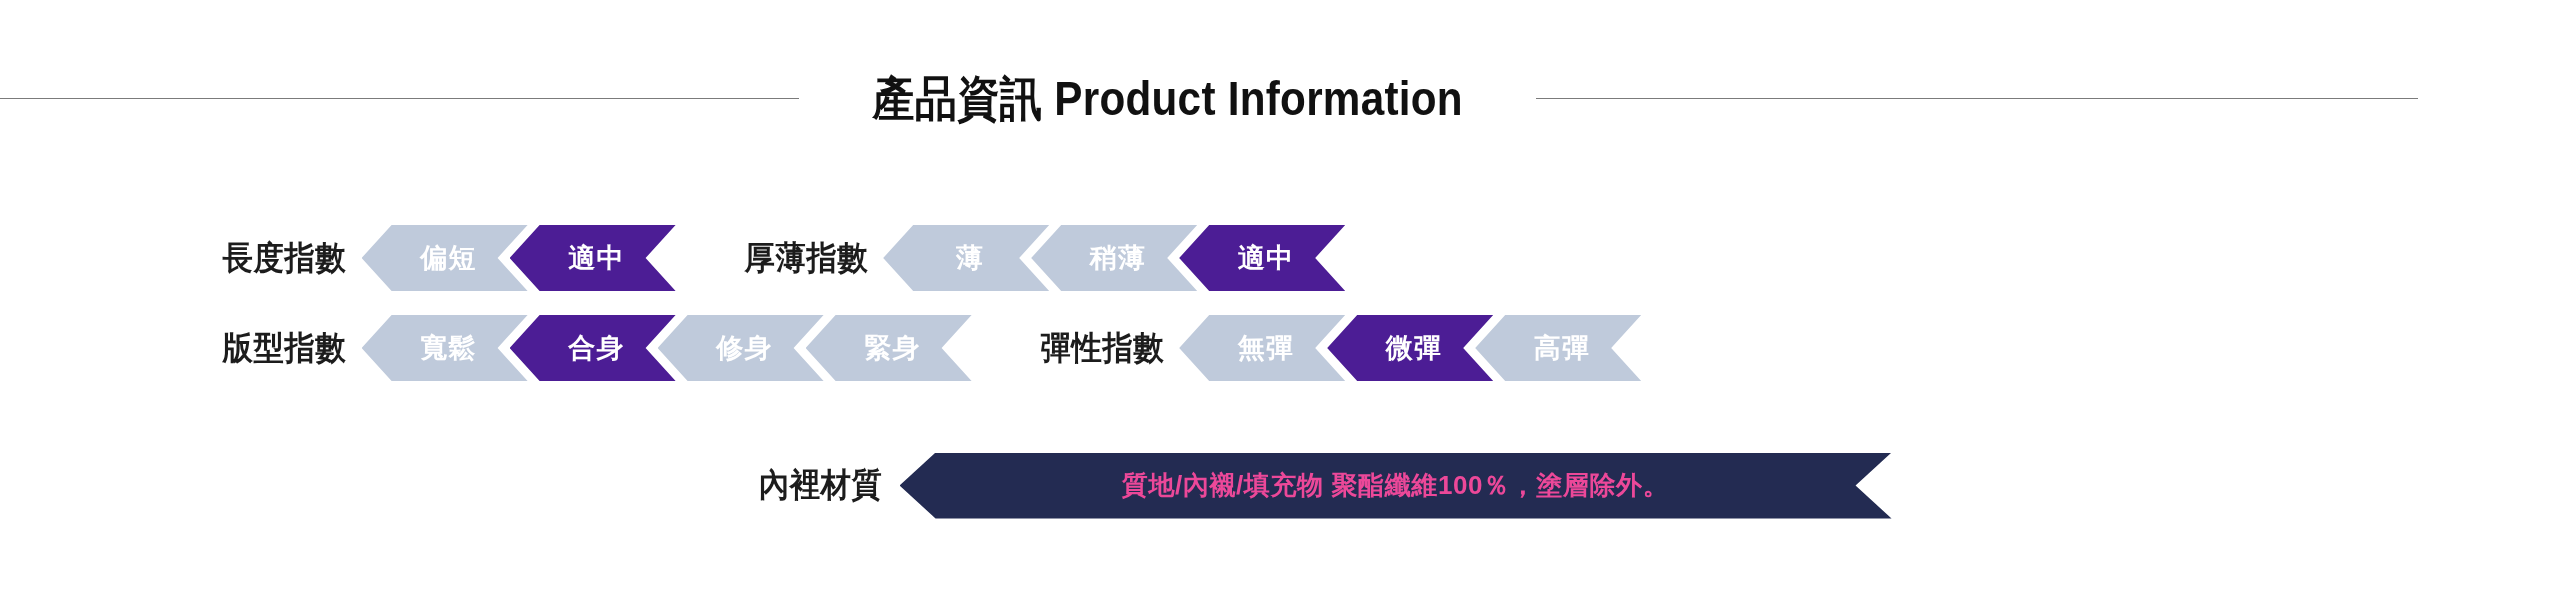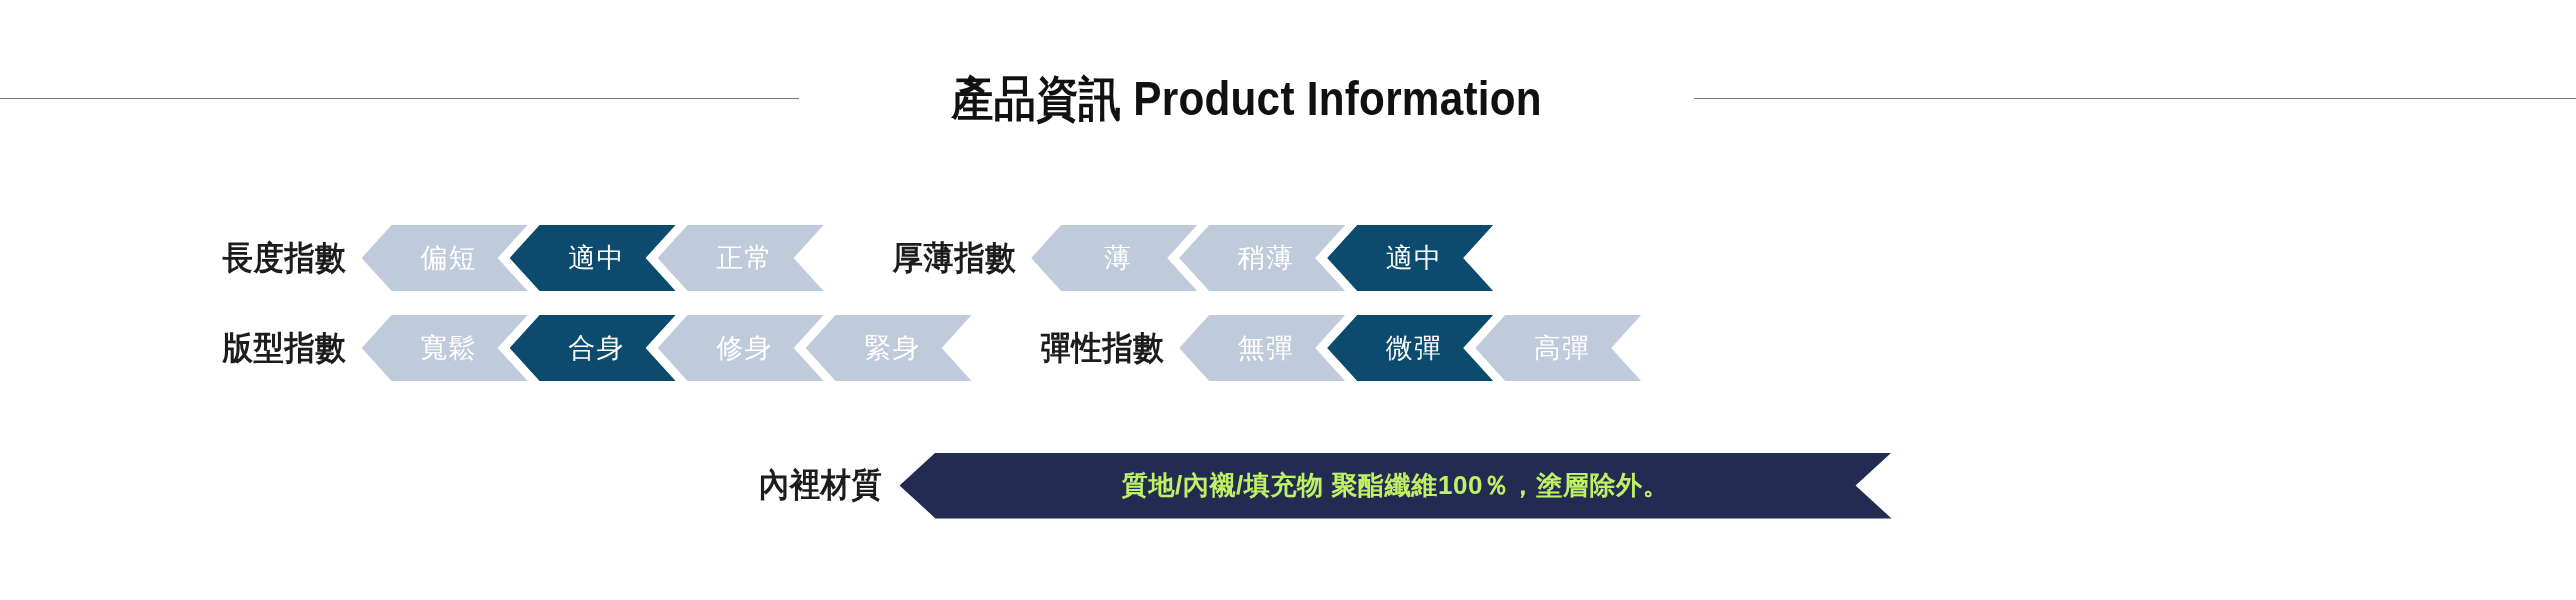--- a/index.html
+++ b/index.html
@@ -17,21 +17,21 @@
 
   
   .title-row {
     position: absolute;
     top: 63px;
     left: 0;
     width: 2576px;
     height: 71px;
     display: flex;
     align-items: center;
-    justify-content: space-between;
+    justify-content: flex-start;
   }
   .rule {
     height: 1.3px;
     background: #7b7b7b;
     flex: 0 0 auto;
   }
   .rule-left  { width: 799px; margin-right: 33px; }
   .rule-right { width: 882px; margin-left: 33px; }
   .page-title {
     font-size: 48px;
@@ -87,27 +87,27 @@
     width: 166px;
     display: flex;
     align-items: center;
     justify-content: center;
     margin-right: -18px;
     background: #bfcadb;
     -webkit-clip-path: polygon(0 50%, 30px 0, 100% 0, calc(100% - 30px) 50%, 100% 100%, 30px 100%);
     clip-path: polygon(0 50%, 30px 0, 100% 0, calc(100% - 30px) 50%, 100% 100%, 30px 100%);
   }
   .chev.active {
-    background: #0c4a6e;
+    background: #4c1d95;
     z-index: 3;
     justify-content: center;
   }
   .chev-text {
     font-size: 27px;
-    font-weight: 400;
+    font-weight: 700;
     color: #ffffff;
     letter-spacing: 1.3px;
     white-space: nowrap;
     transform: translateX(3.9px);
   }
 
   
   .material-row {
     position: absolute;
     top: 447px;
@@ -137,21 +137,21 @@
     align-items: center;
     justify-content: center;
     background: #232b52;
     padding: 0 55px;
     -webkit-clip-path: polygon(0 50%, 36px 0, 100% 0, calc(100% - 36px) 50%, 100% 100%, 36px 100%);
     clip-path: polygon(0 50%, 36px 0, 100% 0, calc(100% - 36px) 50%, 100% 100%, 36px 100%);
   }
   .material-text {
     font-size: 26px;
     font-weight: 700;
-    color: #bef264;
+    color: #ec4899;
     letter-spacing: 0.6px;
     white-space: nowrap;
   }
 </style>
 </head>
 <body>
 
 <div class="title-row">
   <div class="rule rule-left"></div>
   <div class="page-title">產品資訊 Product Information</div>
@@ -163,23 +163,20 @@
   <div class="idx-row">
 
     <div class="idx-group left">
       <div class="idx-label">長度指數</div>
       <div class="chev-track">
         <div class="chev">
           <span class="chev-text">偏短</span>
         </div>
         <div class="chev active">
           <span class="chev-text">適中</span>
-        </div>
-        <div class="chev">
-          <span class="chev-text">正常</span>
         </div>
       </div>
     </div>
 
     <div class="idx-group right">
       <div class="idx-label">厚薄指數</div>
       <div class="chev-track">
         <div class="chev">
           <span class="chev-text">薄</span>
         </div>

